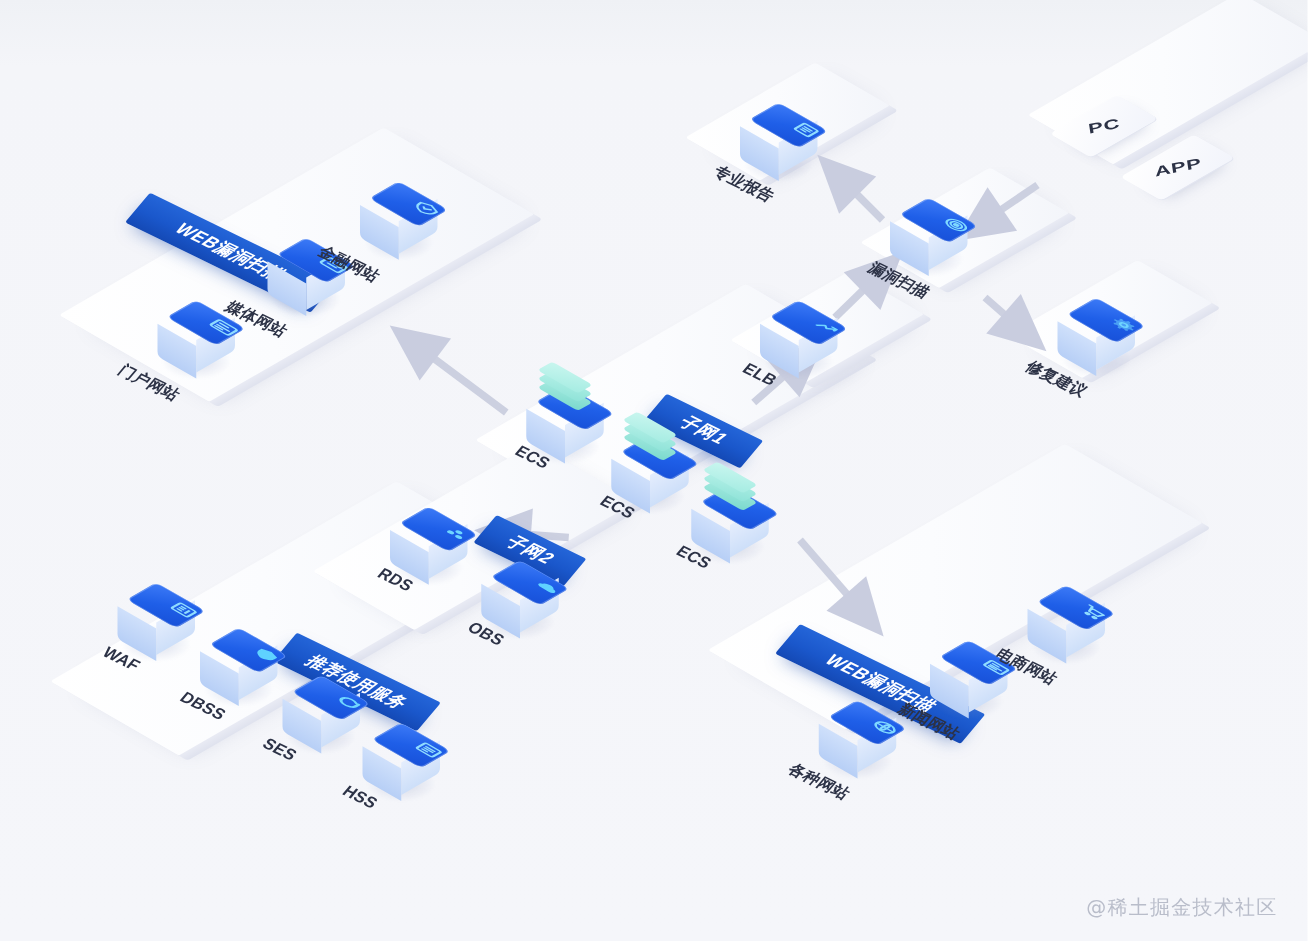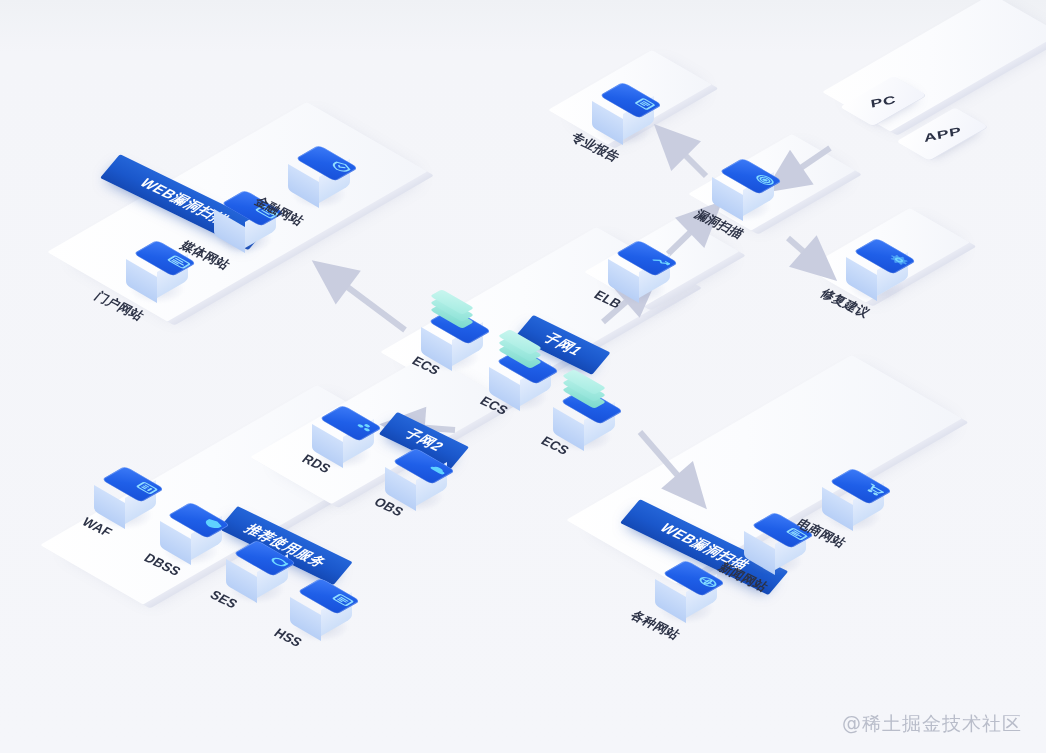--- a/index.html
+++ b/index.html
@@ -105,21 +105,21 @@
     transform:rotate(26deg) skewX(-14deg);
     font-size:15px;font-weight:700;color:#2c3246;letter-spacing:.5px;
   }
 
   
   .arrows{position:absolute;left:0;top:0;width:1046px;height:753px;pointer-events:none;}
 
   
   .wm{
     position:absolute;right:24px;bottom:16px;
-    color:#b9bdca;font-size:19px;letter-spacing:1px;
+    color:#b9bdca;font-size:16px;letter-spacing:1px;
     font-family:"DejaVu Sans","Liberation Sans",sans-serif;
   }
 </style>
 </head>
 <body>
 
 <div id="stage">
 
   <div class="layer">
 

